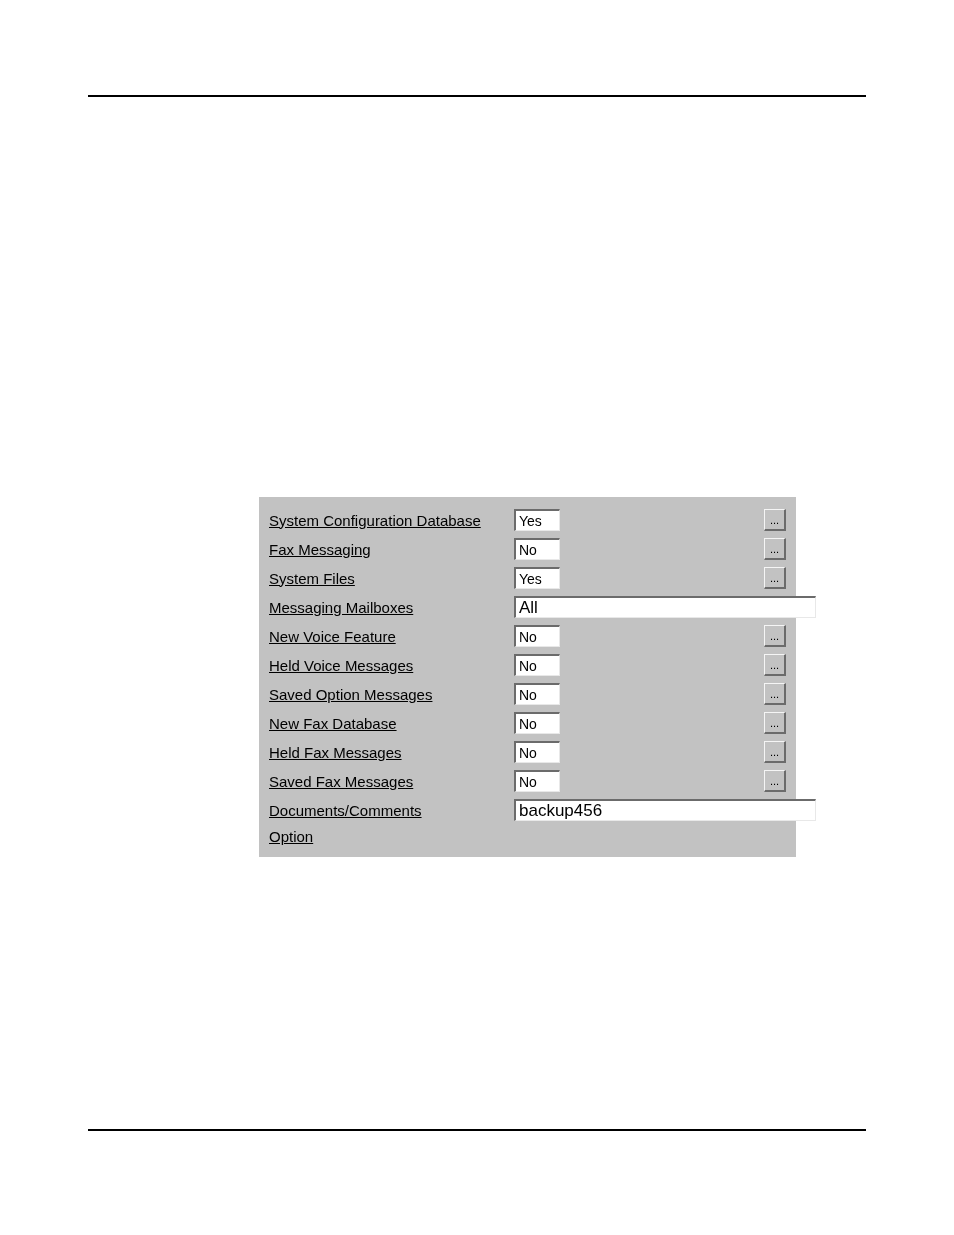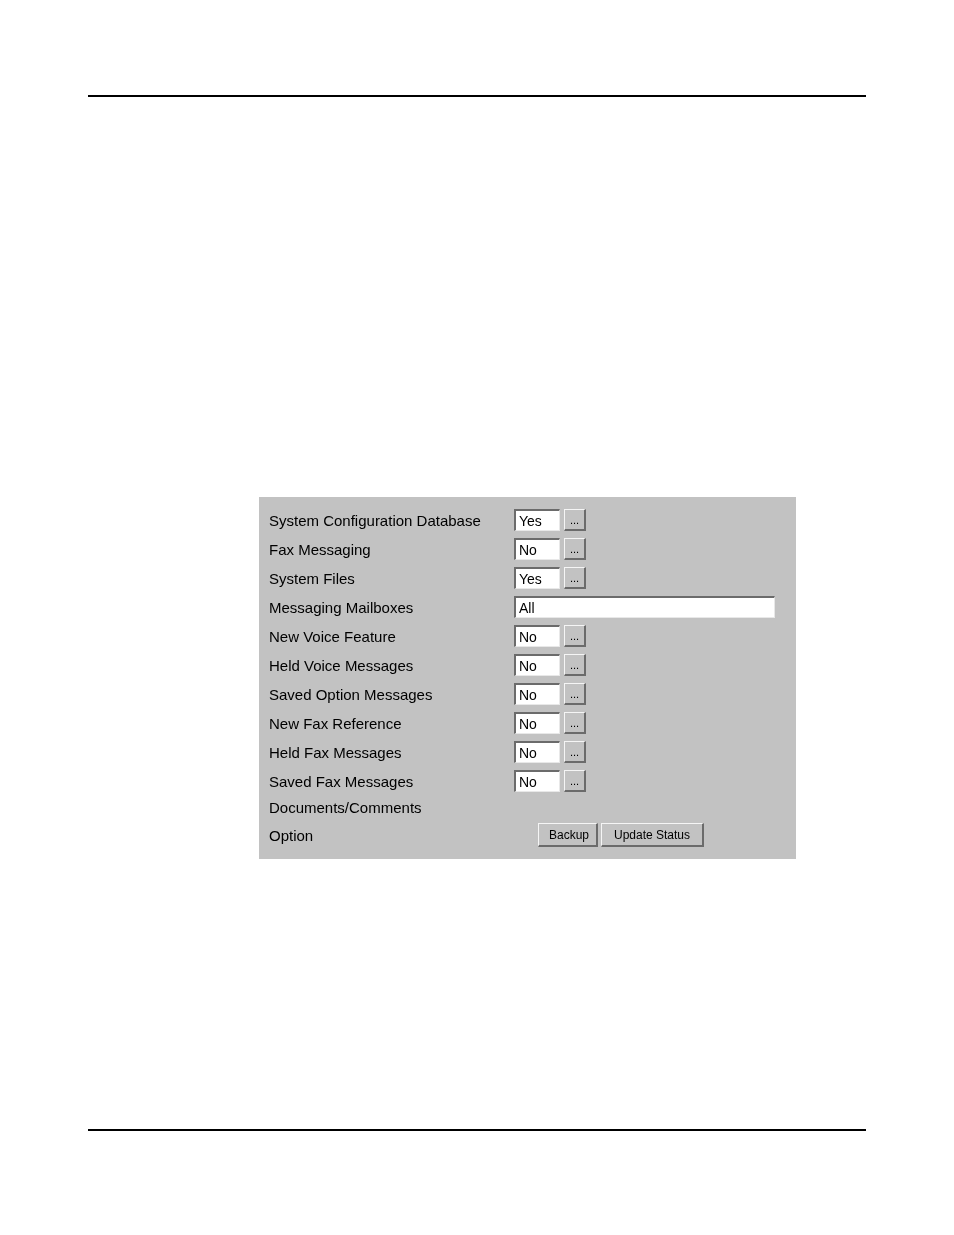--- a/index.html
+++ b/index.html
@@ -36,54 +36,55 @@
       background: #c2c2c2;
       padding: 12px 10px 12px 8px;
     }
     .form-row {
       display: flex;
       align-items: center;
       margin-bottom: 7px;
     }
     .form-row:last-child {
       margin-bottom: 0;
-      gap: 24px;
     }
     .form-label {
       flex: 0 0 247px;
       font-size: 15px;
       color: #000000;
       padding-left: 2px;
+      text-decoration: underline;
     }
     .form-value {
       display: flex;
       align-items: center;
       flex: 1;
+      justify-content: space-between;
     }
     .short-input {
       width: 46px;
       height: 22px;
       border-top: 2px solid #6b6b6b;
       border-left: 2px solid #6b6b6b;
       border-right: 1px solid #e8e8e8;
       border-bottom: 1px solid #e8e8e8;
       background: #ffffff;
       font-size: 14px;
       padding: 1px 3px;
       font-family: Arial, Helvetica, sans-serif;
     }
     .long-input {
-      width: 261px;
+      width: 302px;
       height: 22px;
       border-top: 2px solid #6b6b6b;
       border-left: 2px solid #6b6b6b;
       border-right: 1px solid #e8e8e8;
       border-bottom: 1px solid #e8e8e8;
       background: #ffffff;
-      font-size: 14px;
+      font-size: 17px;
       padding: 1px 3px;
       font-family: Arial, Helvetica, sans-serif;
     }
     .ellipsis-btn {
       width: 22px;
       height: 22px;
       margin-left: 4px;
       border-top: 1px solid #f5f5f5;
       border-left: 1px solid #f5f5f5;
       border-right: 2px solid #6b6b6b;
@@ -171,21 +172,21 @@
 
   <div class="form-row">
     <div class="form-label">Saved Option Messages</div>
     <div class="form-value">
       <input type="text" class="short-input" value="No" style="">
       <button class="ellipsis-btn">...</button>
     </div>
   </div>
 
   <div class="form-row">
-    <div class="form-label">New Fax Reference</div>
+    <div class="form-label">New Fax Database</div>
     <div class="form-value">
       <input type="text" class="short-input" value="No" style="">
       <button class="ellipsis-btn">...</button>
     </div>
   </div>
 
   <div class="form-row">
     <div class="form-label">Held Fax Messages</div>
     <div class="form-value">
       <input type="text" class="short-input" value="No" style="">
@@ -196,25 +197,24 @@
   <div class="form-row">
     <div class="form-label">Saved Fax Messages</div>
     <div class="form-value">
       <input type="text" class="short-input" value="No" style="">
       <button class="ellipsis-btn">...</button>
     </div>
   </div>
 
   <div class="form-row">
     <div class="form-label">Documents/Comments</div>
+    <div class="form-value">
+      <input type="text" class="long-input" value="backup456" style="">
+    </div>
   </div>
 
   <div class="form-row">
     <div class="form-label">Option</div>
-    <div class="form-value">
-      <button class="action-btn narrow">Backup</button>
-      <button class="action-btn wider">Update Status</button>
-    </div>
   </div>
 
 </div>
 
 <div class="bottom-rule"></div>
 
 </body></html>

